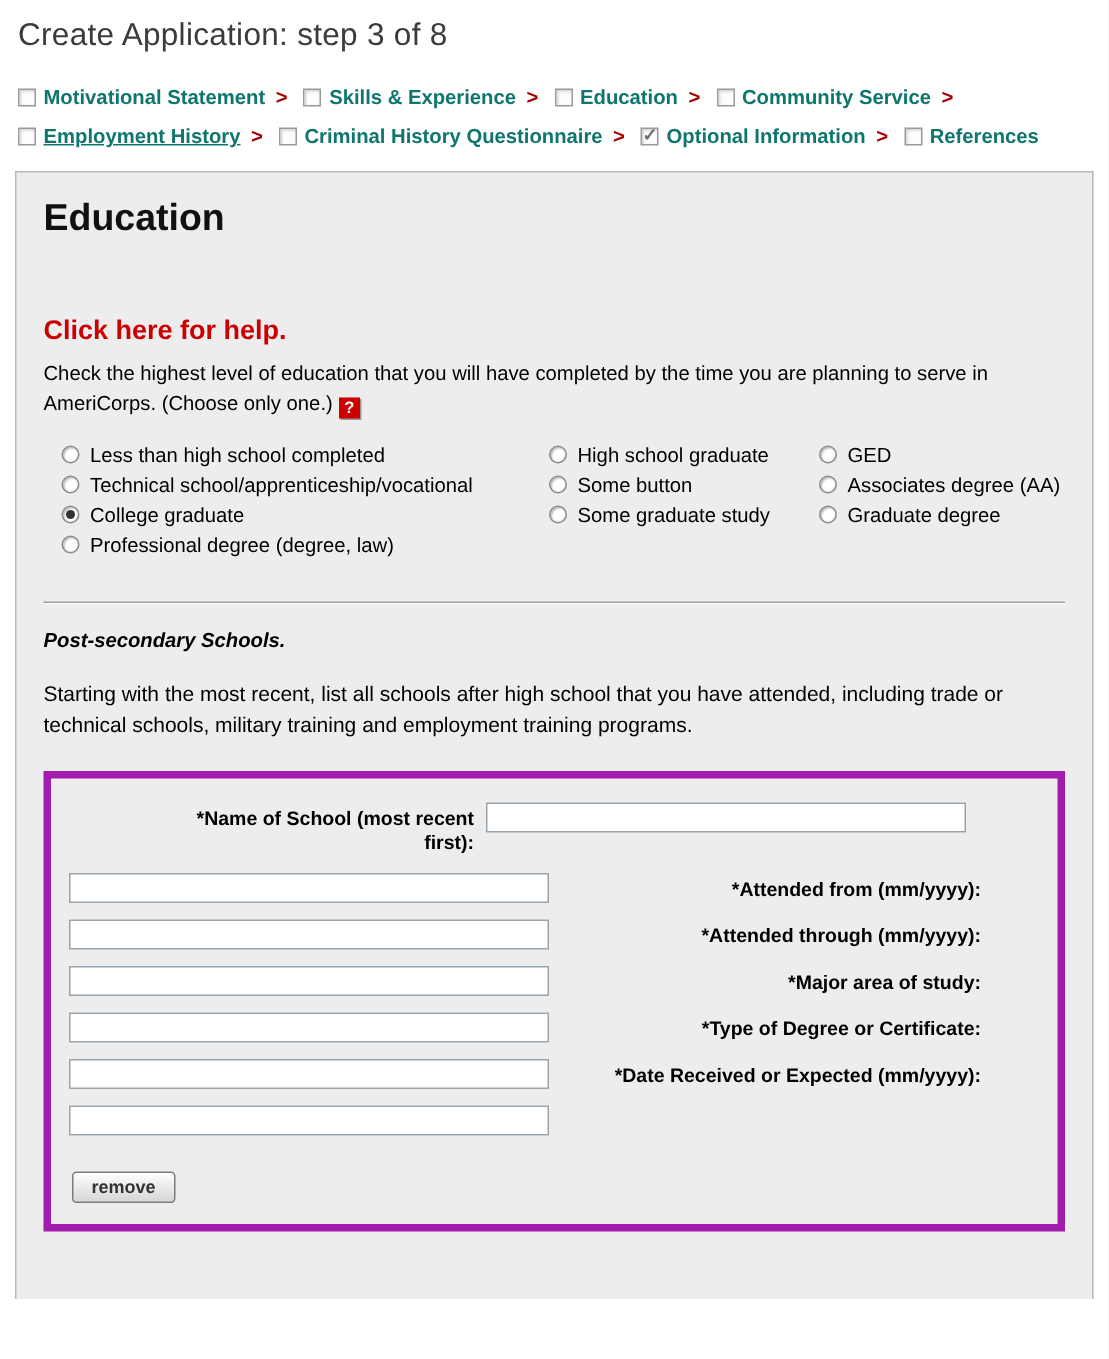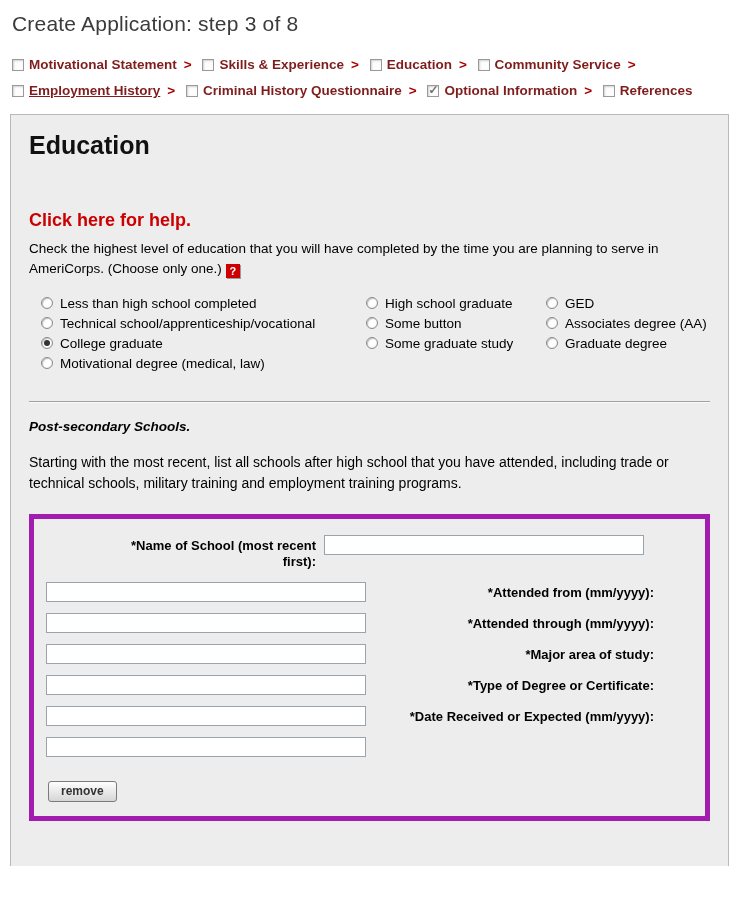--- a/index.html
+++ b/index.html
@@ -13,21 +13,21 @@
   .page { padding: 6px 10px 0 10px; }
 
   .page-title {
     font-size: 21px; font-weight: normal; color: #3b3b3b;
     margin: 6px 0 16px 2px; letter-spacing: 0.2px;
   }
 
   
   .breadcrumb { width: 719px; font-size: 13.5px; font-weight: bold; color: #c00; line-height: 26px; margin: 0 0 10px 2px; }
   .crumb { white-space: nowrap; }
-  .crumb a { color: #7f1d1d; text-decoration: none; cursor: pointer; text-align: center; }
+  .crumb a { color: #0f766e; text-decoration: none; cursor: pointer; text-align: center; }
   .crumb.underline a { text-decoration: underline; }
   .sep { color: #a80000; margin: 0 7px 0 7px; }
   input[type="checkbox"] {
     -webkit-appearance: none; appearance: none;
     width: 12px; height: 12px; margin: 0 5px 0 0;
     border: 1px solid #9a9a9a; background: #fdfdfd;
     box-shadow: inset 1px 1px 2px rgba(0,0,0,0.18);
     vertical-align: -2px; position: relative;
   }
   input[type="checkbox"]:checked::before {
@@ -156,21 +156,21 @@
       <label class="opt">
           <input type="radio" name="edu" style="">
           <span>Some graduate study</span>
         </label>
       <label class="opt">
           <input type="radio" name="edu" style="">
           <span>Graduate degree</span>
         </label>
       <label class="opt">
           <input type="radio" name="edu" style="">
-          <span>Motivational degree (medical, law)</span>
+          <span>Professional degree (degree, law)</span>
         </label>
     </div>
 
     <hr class="rule">
 
     <div class="section-heading">Post-secondary Schools.</div>
     <div class="desc">Starting with the most recent, list all schools after high school that you have attended, including trade or technical schools, military training and employment training programs.</div>
 
     <div class="school-box">
       <div class="fields">

